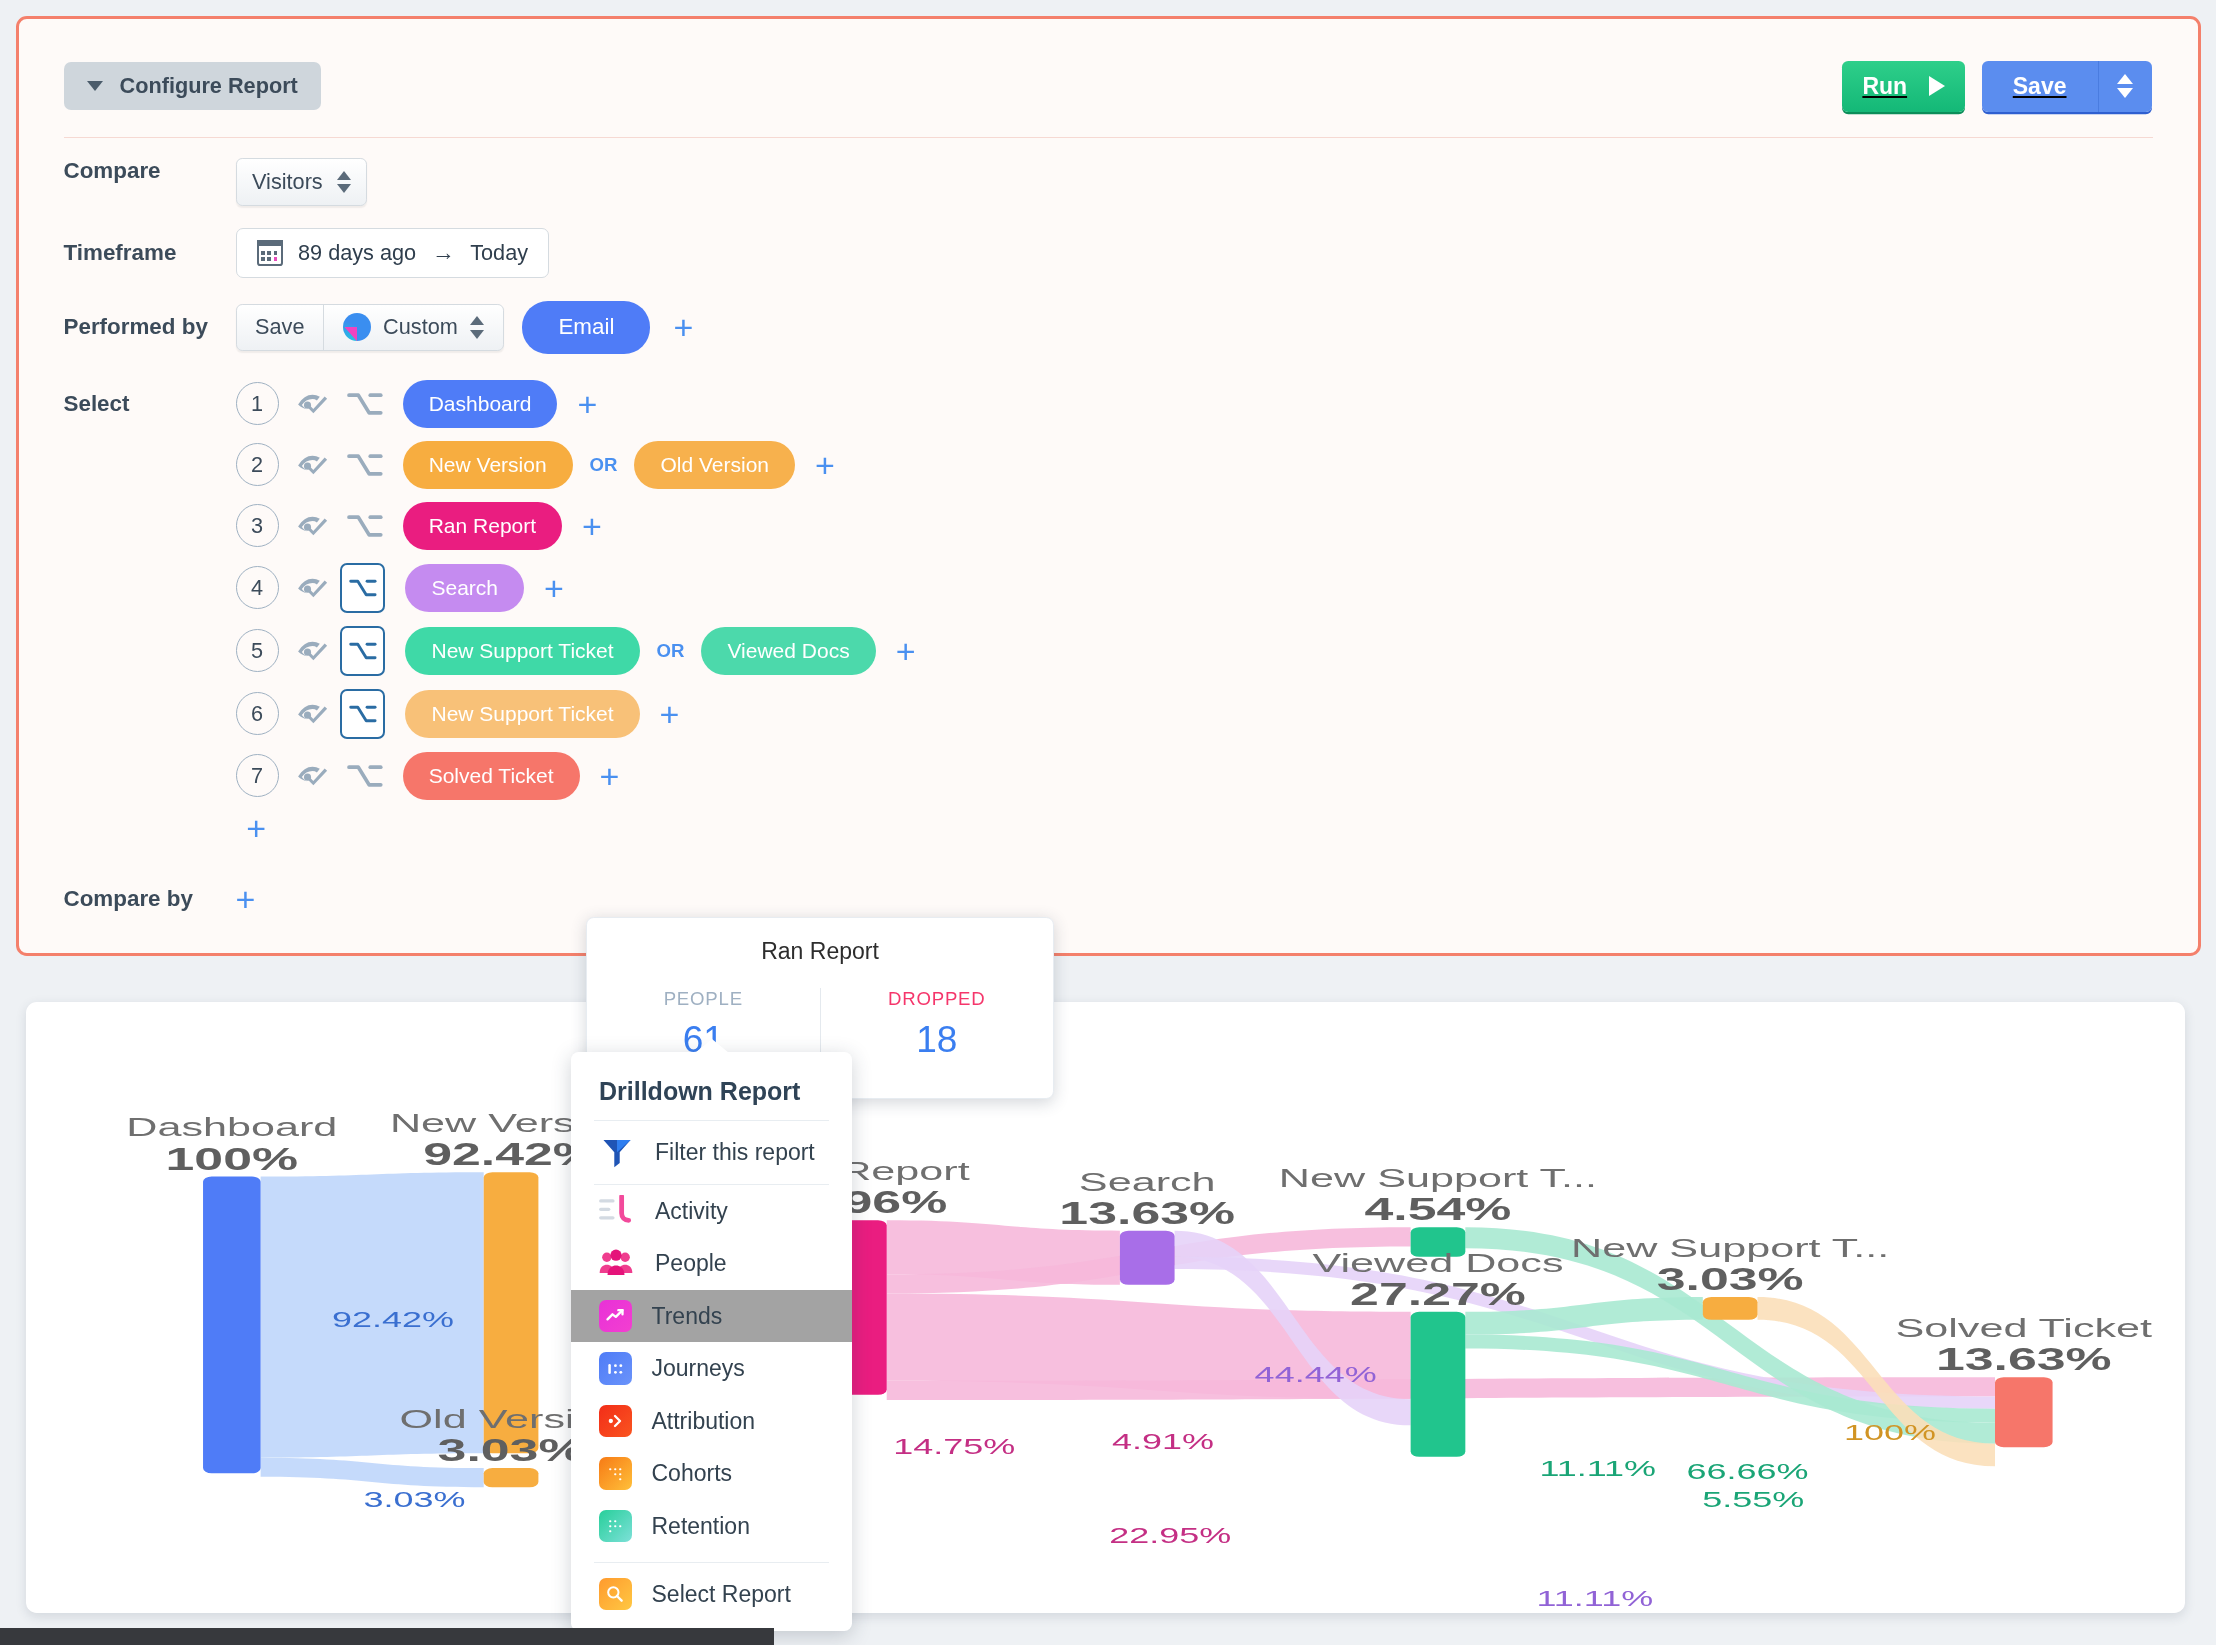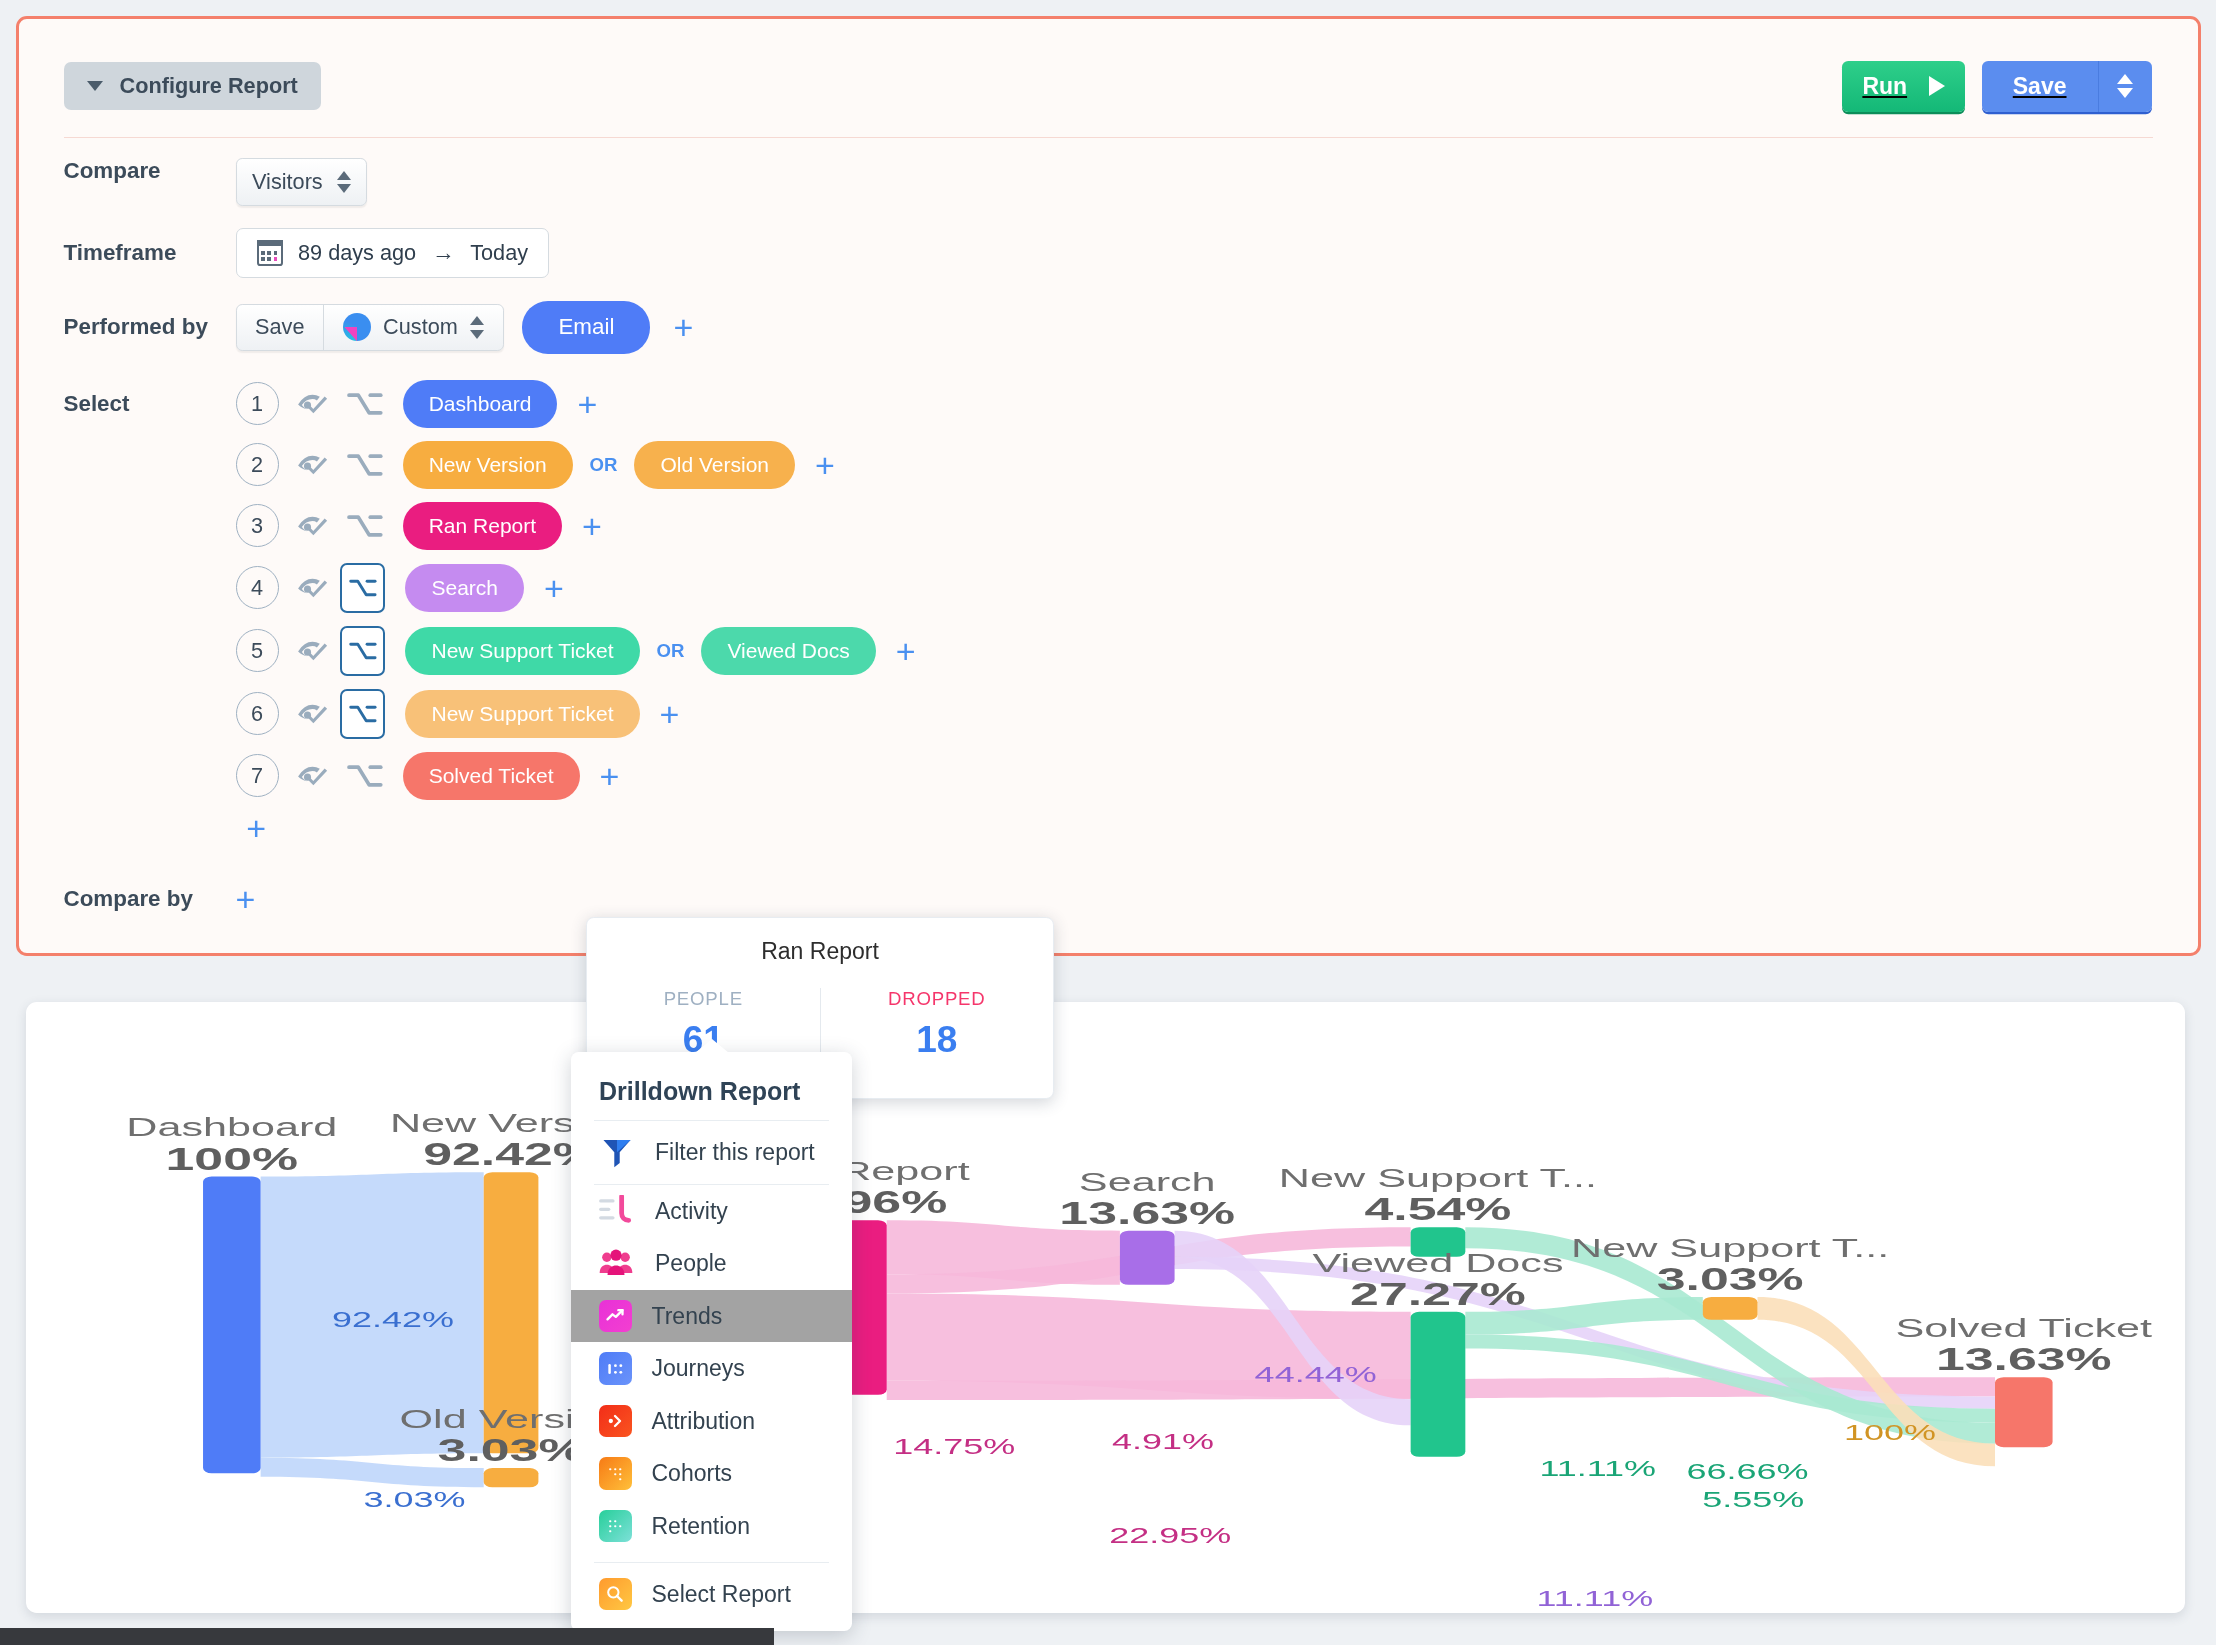--- a/index.html
+++ b/index.html
@@ -130,21 +130,21 @@
     position:absolute; left:586px; top:917px; width:468px; height:182px;
     background:#fff; border-radius:7.7px; box-shadow:0 3.1px 15.5px rgba(40,55,75,.20);
     border:0.8px solid #e7ecf1;
   }
   .tt-title{ text-align:center; font-size:23px; color:#2d2d2d; padding-top:20px; }
   .tt-cols{ display:flex; margin-top:23px; }
   .tt-col{ flex:1; text-align:center; }
   .tt-col + .tt-col{ border-left:0.8px solid #e4e9ee; }
   .tt-k{ font-size:18.6px; letter-spacing:0.8px; color:#9fb0c2; }
   .tt-k.drop{ color:#f5366b; }
-  .tt-v{ font-size:37px; font-weight:700; color:#3a7ef0; margin-top:9.3px; }
+  .tt-v{ font-size:37px; font-weight:400; color:#3a7ef0; margin-top:9.3px; }
 
   
   .dd-menu{
     position:absolute; left:571px; top:1052px; width:281px;
     background:#fff; border-radius:7.7px; box-shadow:0 4.6px 20px rgba(40,55,75,.22);
     padding:7.7px 0 10.8px;
   }
   .dd-arrow{
     position:absolute; left:124px; top:-13px; width:34px; height:14px;
     background:#fff; clip-path:polygon(50% 0,100% 100%,0 100%);

